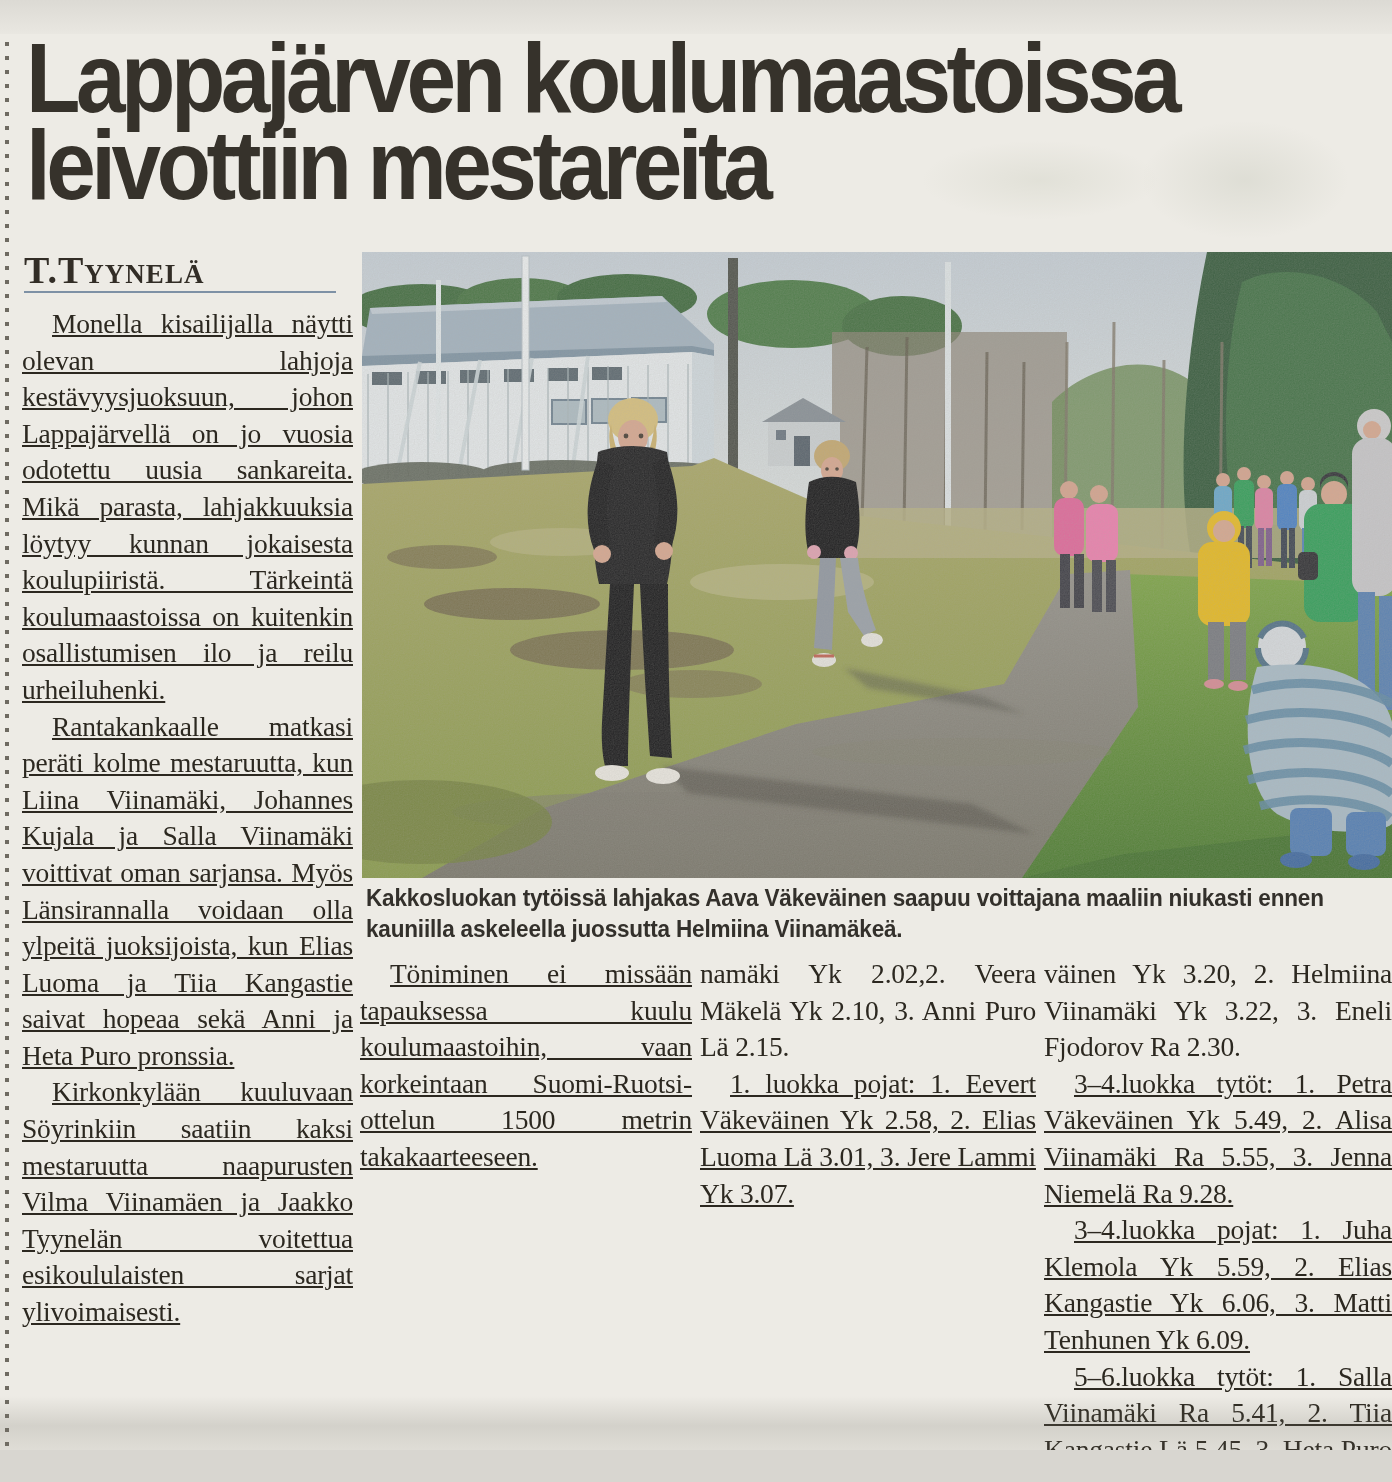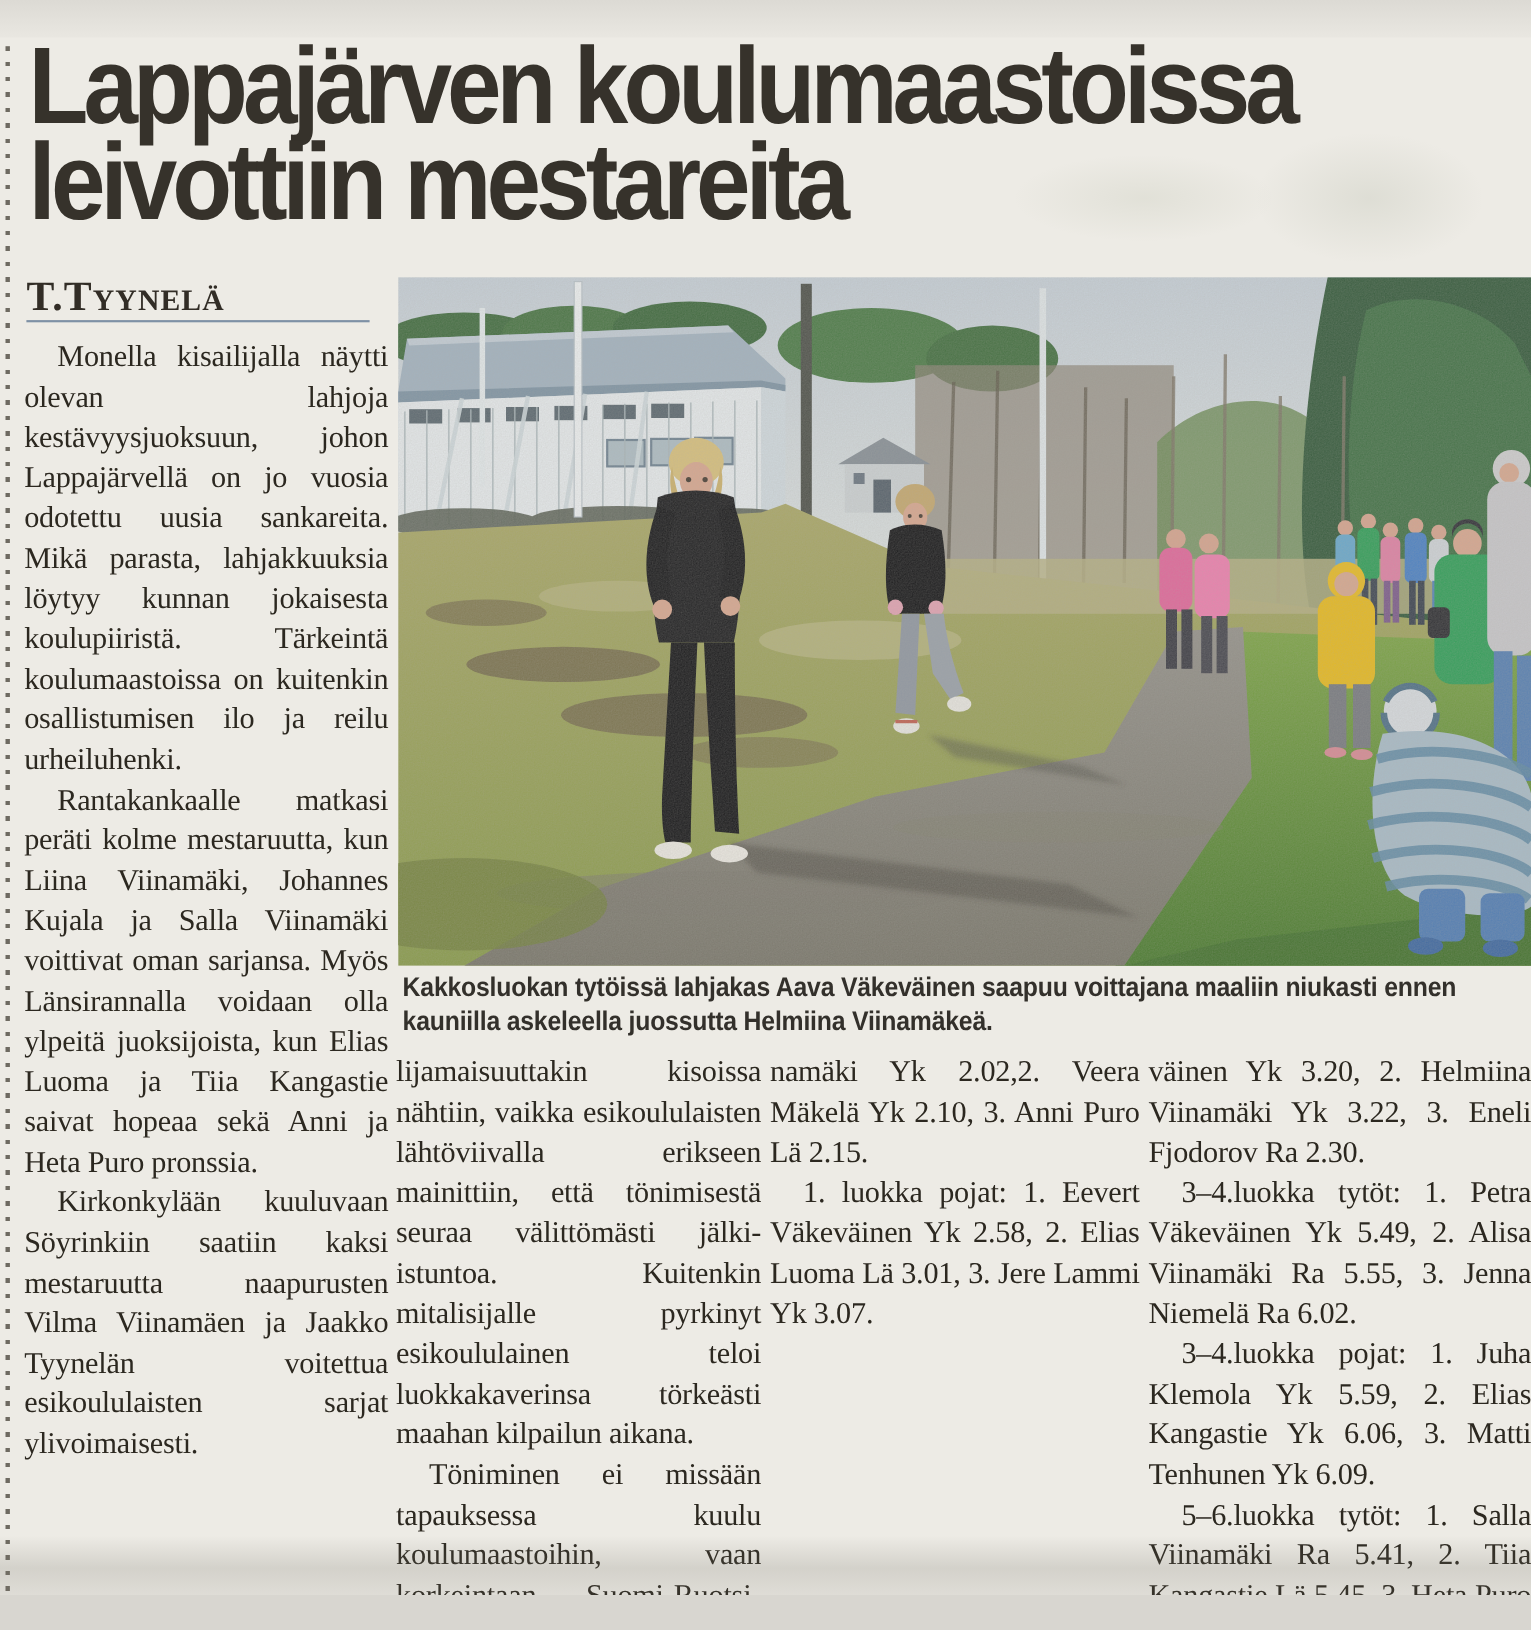--- a/index.html
+++ b/index.html
@@ -12,21 +12,21 @@
   .headline{position:absolute;left:26px;top:34px;margin:0;white-space:nowrap;
         font-family:"Liberation Sans",sans-serif;font-weight:700;
         font-size:99px;line-height:87px;letter-spacing:-5px;color:#36322b;
         transform:scaleX(.9);transform-origin:0 0;}
   .byline{position:absolute;left:24px;top:248px;font-family:"Liberation Serif",serif;
         font-variant:small-caps;font-weight:700;font-size:38px;letter-spacing:1px;color:#322d26;}
   .byline-rule{position:absolute;left:24px;top:291px;width:312px;height:2px;background:#7e91a5;}
   .col{position:absolute;font-size:27.5px;line-height:36.6px;color:#2c2820;
         text-align:justify;letter-spacing:-0.2px;}
   .col p{margin:0;}
-  .col p.indent{text-indent:30px;}
+  .col p.indent{text-indent:30px;text-decoration:underline;}
   .col1{left:22px;top:306px;width:331px;}
   .col2{left:360px;top:956px;width:332px;}
   .col3{left:700px;top:956px;width:336px;}
   .col4{left:1044px;top:956px;width:348px;}
   .photo{position:absolute;left:362px;top:252px;width:1030px;height:626px;}
   .photo svg{display:block;width:100%;height:100%;}
   .caption{position:absolute;left:366px;top:882px;width:1108px;
         font-family:"Liberation Sans",sans-serif;font-weight:700;font-size:24.5px;
         line-height:31px;letter-spacing:-0.2px;color:#33302b;
         transform:scaleX(.92);transform-origin:0 0;}
@@ -282,30 +282,29 @@
         <path d="M452,404 L472,404" stroke="#c06050" stroke-width="3"></path>
       </g>
 
       <rect x="0" y="0" width="1030" height="626" filter="url(#grain)" opacity=".35"></rect>
     </svg>
   </div>
 
   <div class="caption">Kakkosluokan tytöissä lahjakas Aava Väkeväinen saapuu voittajana maaliin niukasti ennen kauniilla askeleella juossutta Helmiina Viinamäkeä.</div>
 
   <div class="col col2">
-      <p>lijamaisuuttakin kisoissa nähtiin, vaikka esikoululaisten lähtöviivalla erikseen mainittiin, että tönimisestä seuraa välittömästi jälki-istuntoa. Kuitenkin mitalisijalle pyrkinyt esikoululainen teloi luokkakaverinsa törkeästi maahan kilpailun aikana.</p>
       <p class="indent">Töniminen ei missään tapauksessa kuulu koulumaastoihin, vaan korkeintaan Suomi-Ruotsi-ottelun 1500 metrin takakaarteeseen.</p>
     </div>
   <div class="col col3">
       <p>namäki Yk 2.02,2. Veera Mäkelä Yk 2.10, 3. Anni Puro Lä 2.15.</p>
       <p class="indent">1. luokka pojat: 1. Eevert Väkeväinen Yk 2.58, 2. Elias Luoma Lä 3.01, 3. Jere Lammi Yk 3.07.</p>
     </div>
   <div class="col col4">
       <p>väinen Yk 3.20, 2. Helmiina Viinamäki Yk 3.22, 3. Eneli Fjodorov Ra 2.30.</p>
-      <p class="indent">3–4.luokka tytöt: 1. Petra Väkeväinen Yk 5.49, 2. Alisa Viinamäki Ra 5.55, 3. Jenna Niemelä Ra 6.02.</p>
+      <p class="indent">3–4.luokka tytöt: 1. Petra Väkeväinen Yk 5.49, 2. Alisa Viinamäki Ra 5.55, 3. Jenna Niemelä Ra 9.28.</p>
       <p class="indent">3–4.luokka pojat: 1. Juha Klemola Yk 5.59, 2. Elias Kangastie Yk 6.06, 3. Matti Tenhunen Yk 6.09.</p>
       <p class="indent">5–6.luokka tytöt: 1. Salla Viinamäki Ra 5.41, 2. Tiia Kangastie Lä 5.45, 3. Heta Puro Lä 5.57.</p>
     </div>
 
   <div class="smudge s1"></div>
   <div class="smudge s2"></div>
   <div class="bottom-shade"></div>
 
 </div>
 

